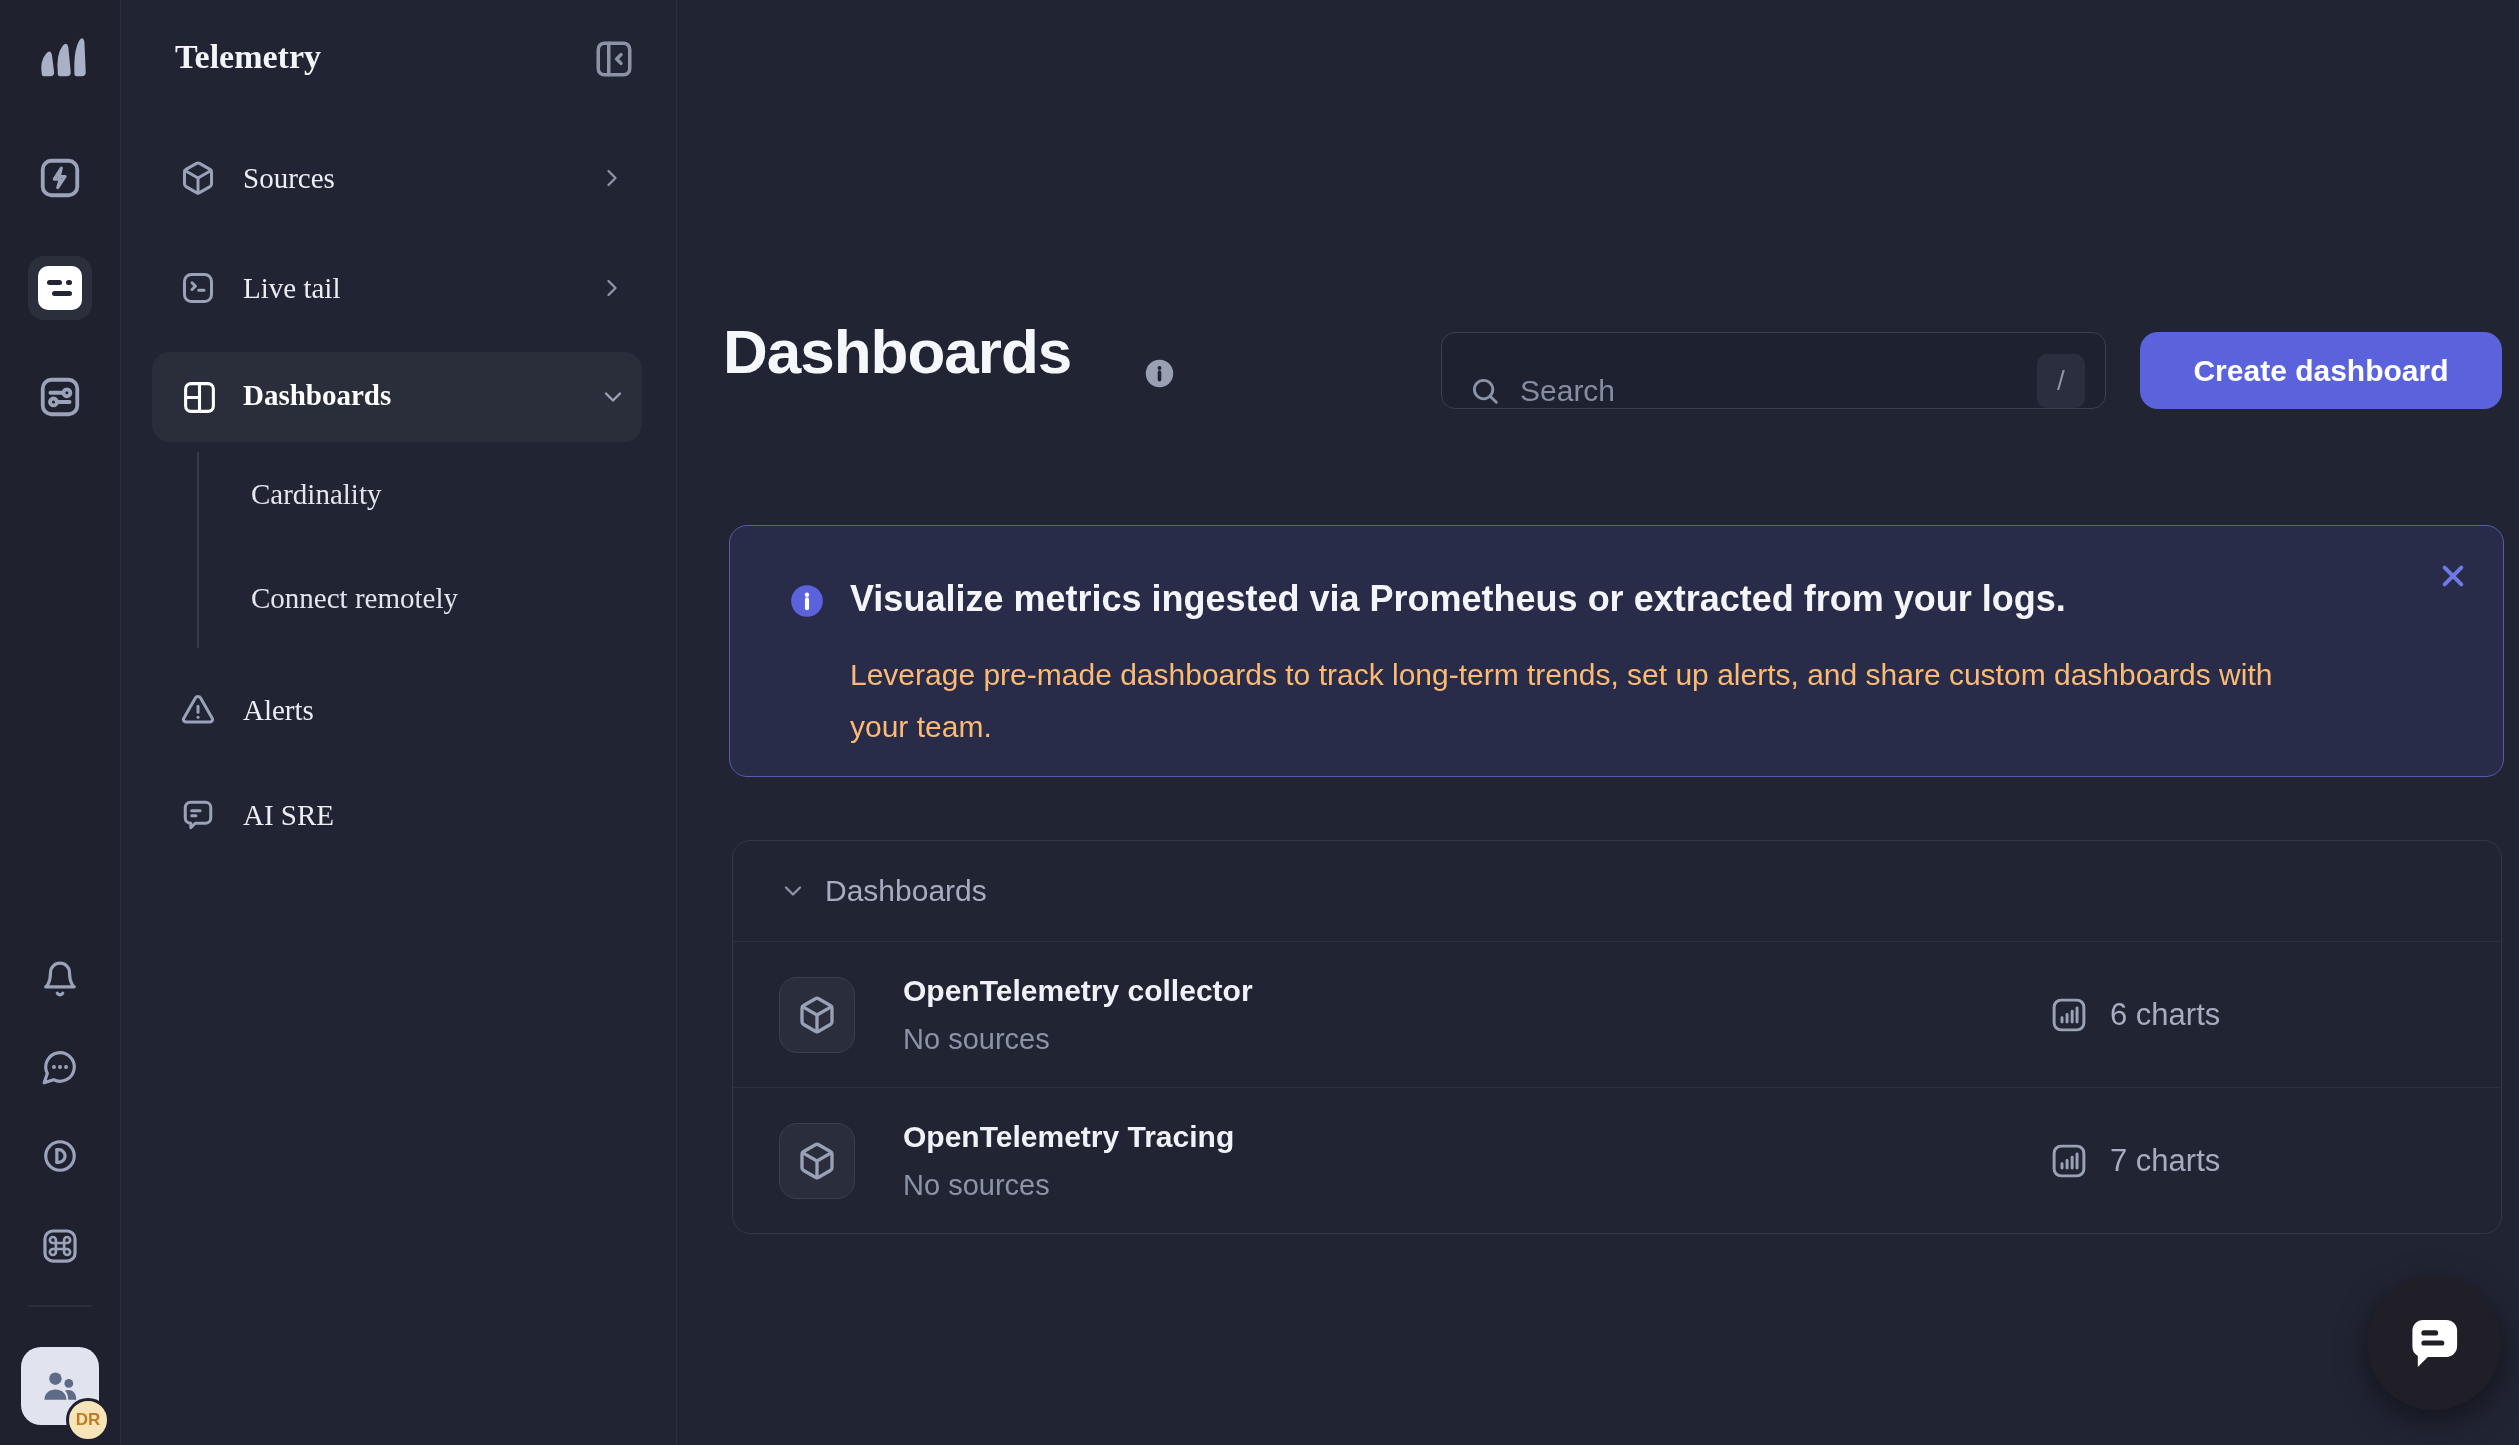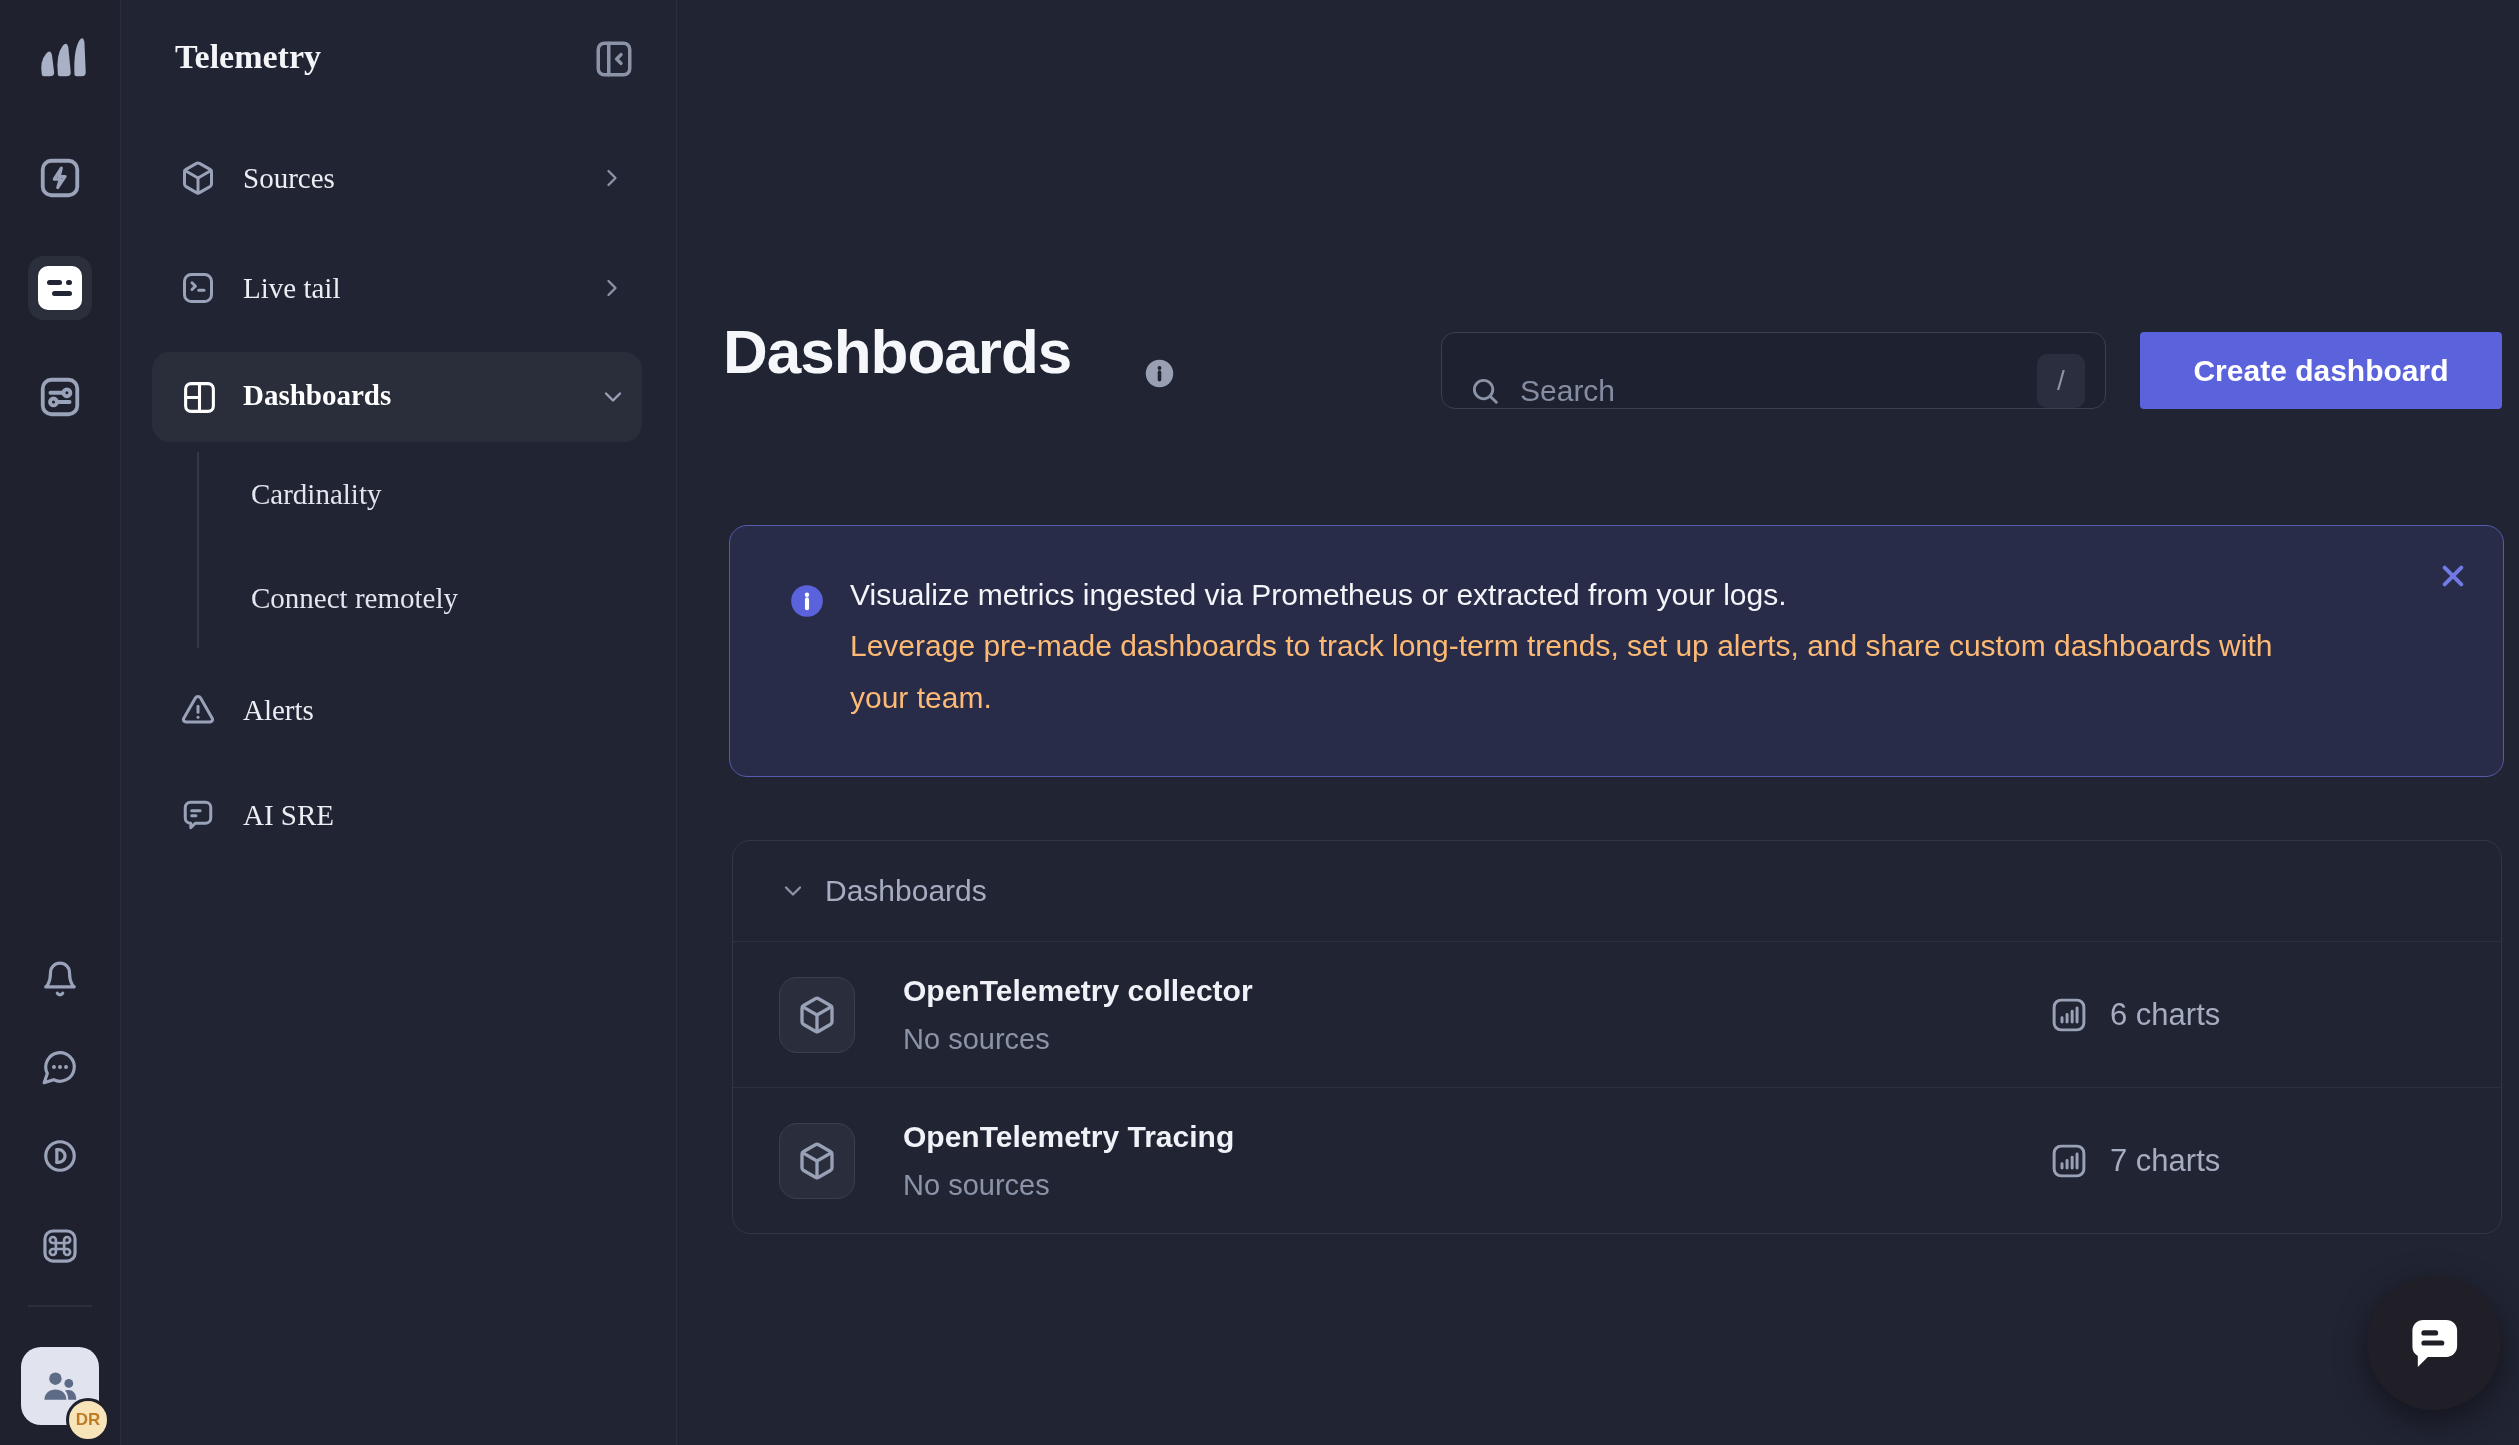--- a/index.html
+++ b/index.html
@@ -99,32 +99,32 @@
     font-family:inherit; font-size:30px; color:#e8eaf1; margin-left:18px;
   }
   .searchbox input::placeholder { color:#848c a1; color:#858da2; }
   .slash-badge {
     flex:none; width:48px; height:54px; background:#2a2e3e; border-radius:10px;
     display:flex; align-items:center; justify-content:center;
     font-size:28px; color:#8b93a7;
   }
   .create-btn {
     position:absolute; left:1463px; top:332px; width:362px; height:77px;
-    background:#5b63dc; border:none; border-radius:4px; cursor:pointer;
+    background:#5b63dc; border:none; border-radius:18px; cursor:pointer;
     font-family:inherit; font-size:30px; font-weight:600; color:#ffffff;
   }
 
   .banner {
     position:absolute; left:52px; top:525px; width:1775px; height:252px;
     background:#292c49; border:1.5px solid #555cab; border-radius:18px;
     padding:52px 90px 0 60px;
   }
   .banner-icon { position:absolute; left:58px; top:56px; width:38px; height:38px; color:#5b63dc; }
   .banner-text { margin-left:60px; }
-  .banner-title { font-size:30px; font-weight:400; color:#f4f5f9; margin-bottom:8px; }
+  .banner-title { font-size:36px; font-weight:700; color:#f4f5f9; margin-bottom:29px; }
   .banner-body { font-size:30px; line-height:52px; color:#fdba74; max-width:1440px; }
   .banner-close { position:absolute; right:30px; top:30px; width:40px; height:40px; color:#707ae2; cursor:pointer; }
 
   .card {
     position:absolute; left:55px; top:840px; width:1770px; height:394px;
     border:1.5px solid #31364a; border-radius:18px;
   }
   .card-header { position:absolute; left:0; top:0; width:100%; height:100px; display:flex; align-items:center; cursor:pointer; }
   .card-header .chev { width:28px; height:28px; margin-left:46px; color:#8b93a7; }
   .card-header .chead { margin-left:18px; font-size:30px; color:#a6adc0; }

